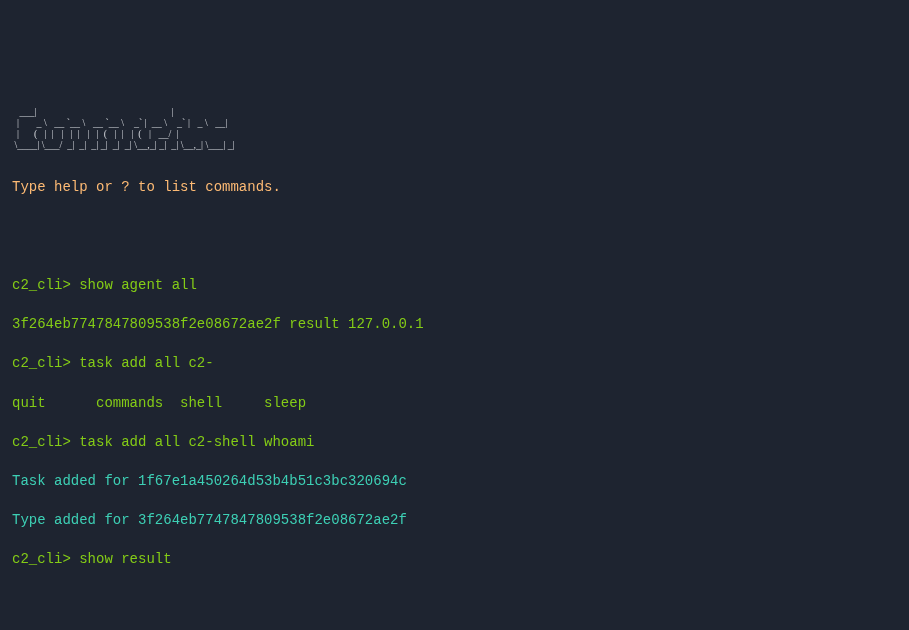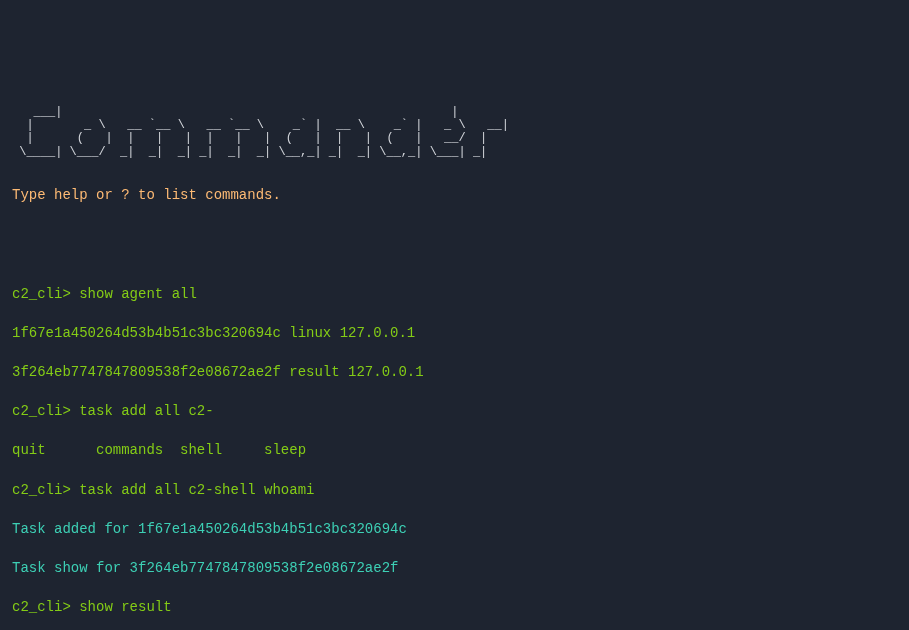--- a/index.html
+++ b/index.html
@@ -13,22 +13,22 @@
       font-family: 'Courier New', Consolas, monospace;
       font-size: 14px;
       line-height: 1.4;
       width: 909px;
       height: 630px;
       padding: 8px 12px;
       overflow: hidden;
       white-space: pre;
     }
     .ascii-art {
-      font-family: Liberation Mono, monospace;
-      font-size: 12px;
+      font-family: Liberation Serif, serif;
+      font-size: 10px;
       line-height: 1.1;
       color: #d4d7dc;
       white-space: pre;
       letter-spacing: 0;
     }
     .help-text {
       color: #fdba74;
       margin-top: 8px;
       margin-bottom: 20px;
     }
@@ -52,27 +52,26 @@
 
 <div class="terminal-content">
 <pre class="ascii-art">   ___|                                                      |              
   |       _ \   __ `__ \   __ `__ \    _` |  __ \    _` |   _ \   __|  
   |      (   |  |   |   |  |   |   |  (   |  |   |  (   |   __/  |     
  \____| \___/  _|  _|  _| _|  _|  _| \__,_| _|  _| \__,_| \___| _|    </pre>
 <div class="help-text">Type help or ? to list commands.</div>
 
 <div>
 <div class="line">c2_cli&gt; show agent all</div>
-<div class="line">1f67e1a450264d53b4b51c3bc320694c linux 127.0.0.1</div>
 <div class="line">3f264eb7747847809538f2e08672ae2f result 127.0.0.1</div>
 <div class="line">c2_cli&gt; task add all c2-</div>
 <div class="line">quit      commands  shell     sleep</div>
 <div class="line">c2_cli&gt; task add all c2-shell whoami</div>
 <div class="success">Task added for 1f67e1a450264d53b4b51c3bc320694c</div>
-<div class="success">Task show for 3f264eb7747847809538f2e08672ae2f</div>
+<div class="success">Type added for 3f264eb7747847809538f2e08672ae2f</div>
 <div class="line">c2_cli&gt; show result</div>
 
 
 
 <div class="line"></div>
 
 
 <div class="line"></div>
 
 <div class="line"></div>

